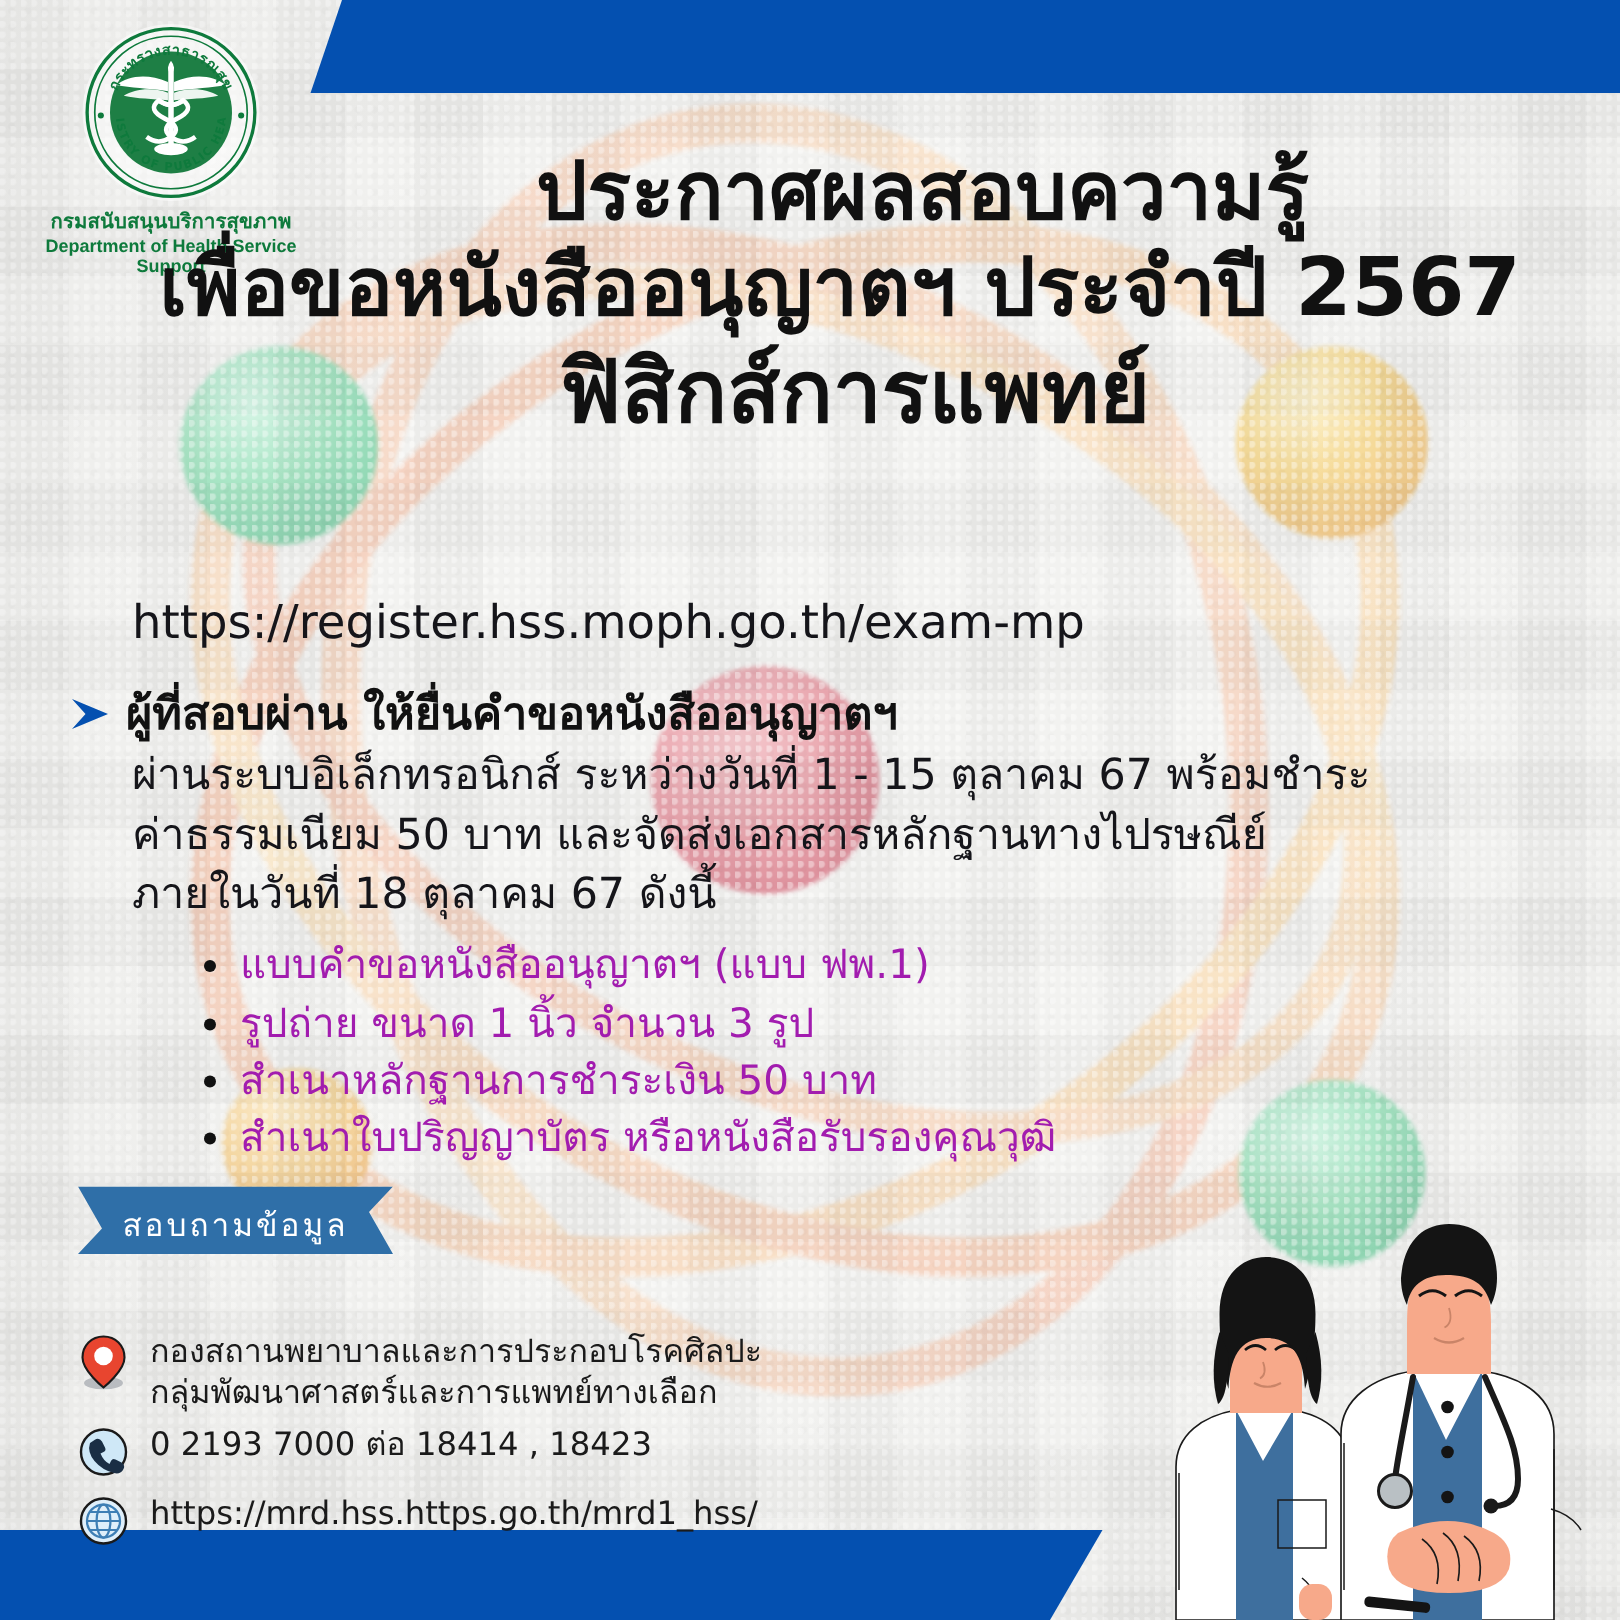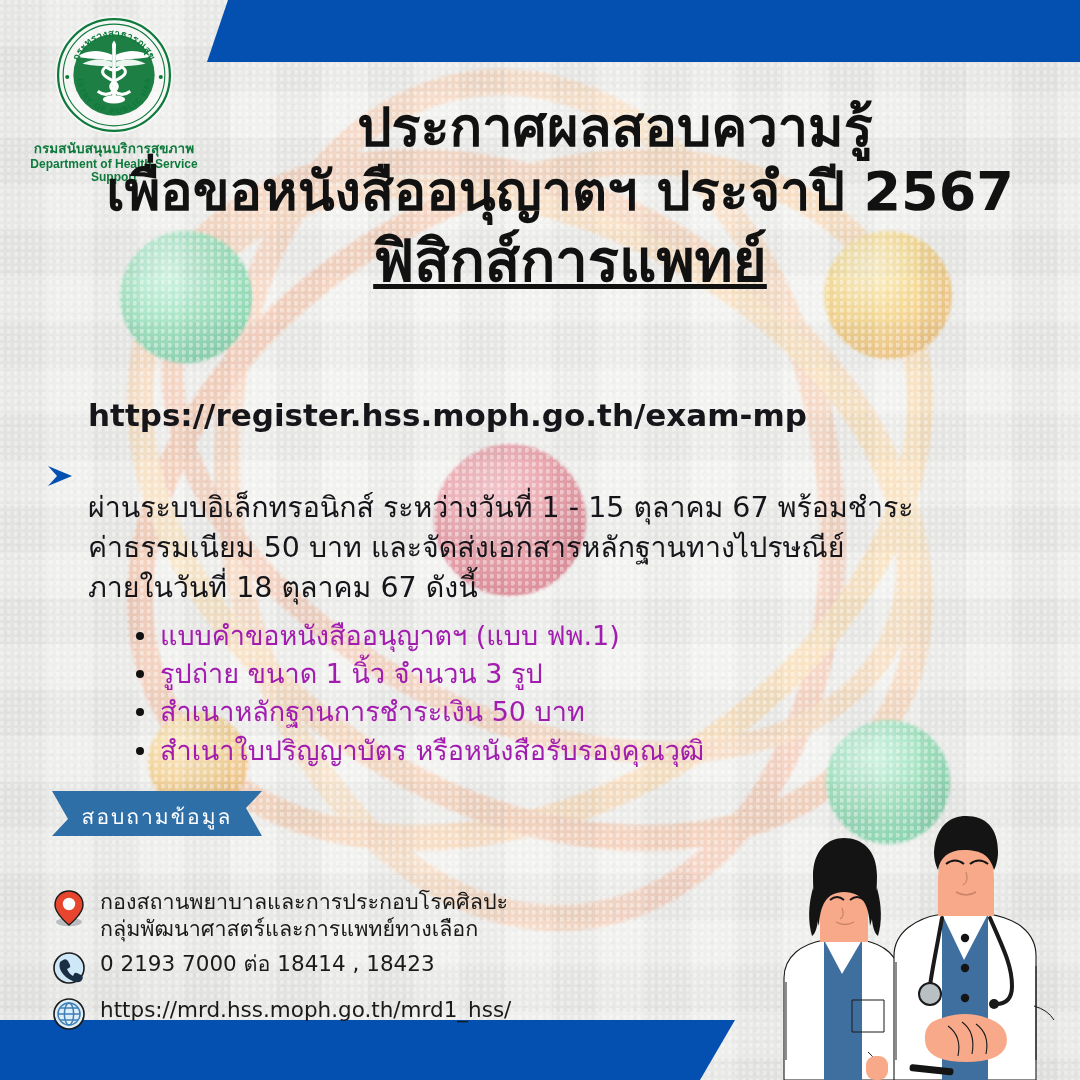--- a/index.html
+++ b/index.html
@@ -62,33 +62,33 @@
   }
 
   
   .headline{
     position:absolute;z-index:7;left:0;right:0;top:96px;text-align:center;
     color:#111;font-weight:bold;
     font-family:"DejaVu Sans","Liberation Sans",sans-serif;
   }
   .hl1{font-size:54px;line-height:1.18;padding-left:150px;}
   .hl2{font-size:54px;line-height:1.18;padding-left:40px;}
-  .hl3{font-size:58px;line-height:1.20;padding-left:60px;margin-top:4px;text-decoration:underline;}
+  .hl3{font-size:58px;line-height:1.20;padding-left:60px;margin-top:4px;}
 
   
   .body-block{position:absolute;z-index:7;left:46px;top:392px;width:920px;color:#111;}
 
   .lead{display:flex;align-items:flex-start;gap:10px;}
   .chev{flex:0 0 auto;margin-top:6px;}
   .lead-txt{
     font-size:30px;font-weight:bold;line-height:1.22;
     font-family:"DejaVu Sans","Liberation Sans",sans-serif;
   }
   .url-line{
-    font-size:31px;line-height:1.26;margin:4px 0 0 42px;color:#15151a;font-weight:700;
+    font-size:31px;line-height:1.26;margin:4px 0 0 42px;color:#15151a;font-weight:400;
   }
 
   .sec2{margin-top:24px;}
   .para{
     font-size:28.5px;line-height:1.33;margin:2px 0 0 42px;color:#15151a;font-weight:400;
   }
 
   ul.docs{list-style:none;margin:10px 0 0 88px;padding:0;}
   ul.docs li{
     position:relative;font-size:27px;line-height:1.42;color:#a21caf;padding-left:26px;
@@ -287,20 +287,21 @@
 
   <div class="body-block">
 
     <div class="url-line">https://register.hss.moph.go.th/exam-mp</div>
 
     <div class="sec2">
       <div class="lead">
         <svg class="chev" width="28" height="22" viewBox="0 0 28 22">
           <polygon points="2,1 26,11 2,21 11,11" fill="#0450B0"></polygon>
         </svg>
+        <div class="lead-txt">ผู้ที่สอบผ่าน ให้ยื่นคำขอหนังสืออนุญาตฯ</div>
       </div>
       <div class="para">ผ่านระบบอิเล็กทรอนิกส์ ระหว่างวันที่ 1 - 15 ตุลาคม 67 พร้อมชำระ</div>
       <div class="para">ค่าธรรมเนียม 50 บาท และจัดส่งเอกสารหลักฐานทางไปรษณีย์</div>
       <div class="para">ภายในวันที่ 18 ตุลาคม 67 ดังนี้</div>
 
       <ul class="docs">
         <li>แบบคำขอหนังสืออนุญาตฯ (แบบ ฟพ.1)</li>
         <li>รูปถ่าย ขนาด 1 นิ้ว จำนวน 3 รูป</li>
         <li>สำเนาหลักฐานการชำระเงิน 50 บาท</li>
         <li>สำเนาใบปริญญาบัตร หรือหนังสือรับรองคุณวุฒิ</li>
@@ -337,17 +338,17 @@
       <div class="ctxt">0 2193 7000 ต่อ 18414 , 18423</div>
     </div>
 
     <div class="crow">
       <svg class="ci" viewBox="0 0 38 40">
         <circle cx="19" cy="20" r="15" fill="#DFEFFA" stroke="#1a1a1a" stroke-width="1.6"></circle>
         <circle cx="19" cy="20" r="11" fill="none" stroke="#3E7FB5" stroke-width="1.5"></circle>
         <ellipse cx="19" cy="20" rx="4.6" ry="11" fill="none" stroke="#3E7FB5" stroke-width="1.5"></ellipse>
         <path d="M8 20 H30 M10 14 H28 M10 26 H28" stroke="#3E7FB5" stroke-width="1.4" fill="none"></path>
       </svg>
-      <div class="ctxt">https://mrd.hss.moph.go.th/mrd1_hss/</div>
+      <div class="ctxt">https://mrd.hss.https.go.th/mrd1_hss/</div>
     </div>
   </div>
 
 </div>
 
 </body></html>

